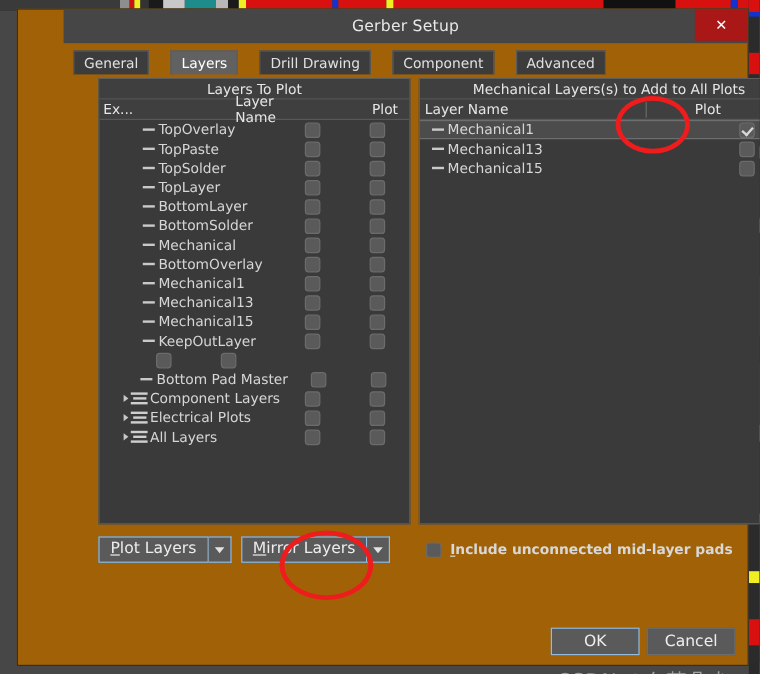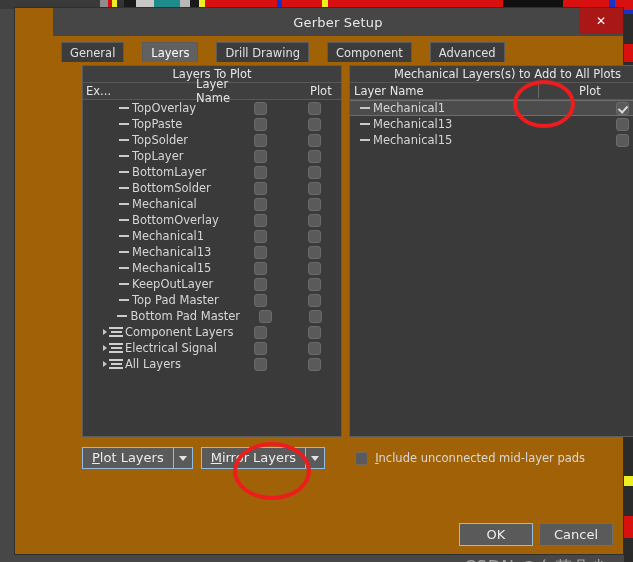--- a/index.html
+++ b/index.html
@@ -134,21 +134,21 @@
   }
   .combo-arrow {
     background: #5a5a5a; border: 1px solid #8fbce0; border-left: none;
     width: 19px; height: 22px;
     display: flex; align-items: center; justify-content: center;
     cursor: pointer;
   }
   .arrow-d { width: 0; height: 0; border-left: 4px solid transparent; border-right: 4px solid transparent; border-top: 5px solid #e3e3e3; }
   u { text-decoration: underline; }
 
-  .inc-wrap { display: flex; align-items: center; margin-left: 22px; }
+  .inc-wrap { display: flex; align-items: center; margin-left: 22px; font-weight: bold; }
   .inc-label { color: #d8d8d8; font-size: 11.5px; margin-left: 7px; white-space: nowrap; }
 
   
   .footer { position: absolute; right: 10px; bottom: 8px; display: flex; gap: 6px; }
   .btn {
     background: #5a5a5a; border: 1px solid #6d6d6d;
     color: #ededed; font-size: 13px;
     width: 74px; height: 23px; line-height: 21px; text-align: center;
     cursor: pointer;
   }
@@ -403,24 +403,20 @@
               </div>
               <div class="row-cb">
                 <div class="cb"></div>
               </div>
               <div class="row-cb">
                 <div class="cb"></div>
               </div>
             </div>
             <div class="row">
               <div class="row-ex"></div>
-              <div class="row-name">
-                <span class="dash"></span>
-                <span>Top Pad Master</span>
-              </div>
               <div class="row-cb">
                 <div class="cb"></div>
               </div>
               <div class="row-cb">
                 <div class="cb"></div>
               </div>
             </div>
             <div class="row">
               <div class="row-ex"></div>
               <div class="row-name">
@@ -456,21 +452,21 @@
             <div class="row">
               <div class="row-ex">
                 <span class="tri"></span>
               </div>
               <div class="row-name">
                 <span class="stack-icon" style="margin-left: 0px;">
                   <i></i>
                   <i></i>
                   <i></i>
                 </span>
-                <span>Electrical Signal</span>
+                <span>Electrical Plots</span>
               </div>
               <div class="row-cb">
                 <div class="cb"></div>
               </div>
               <div class="row-cb">
                 <div class="cb"></div>
               </div>
             </div>
             <div class="row">
               <div class="row-ex">

